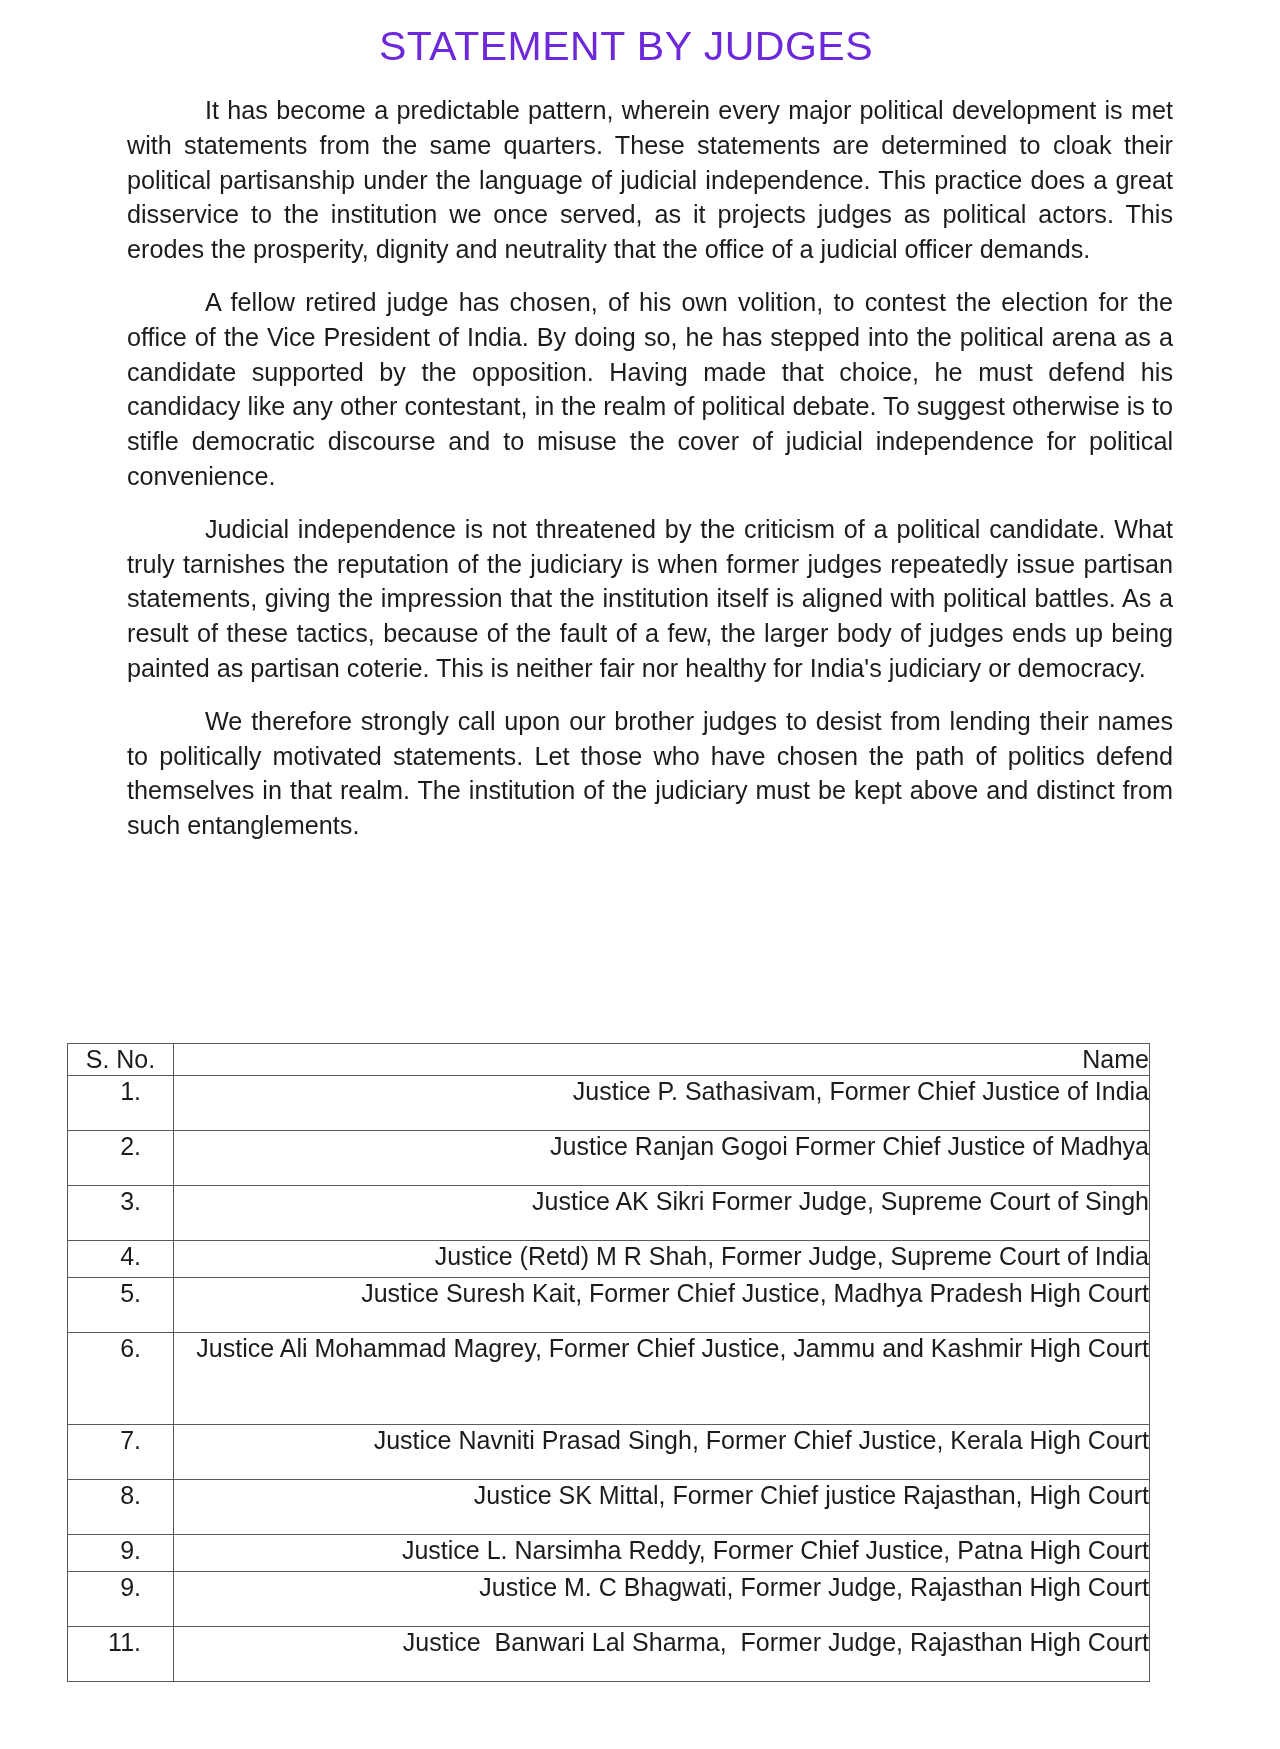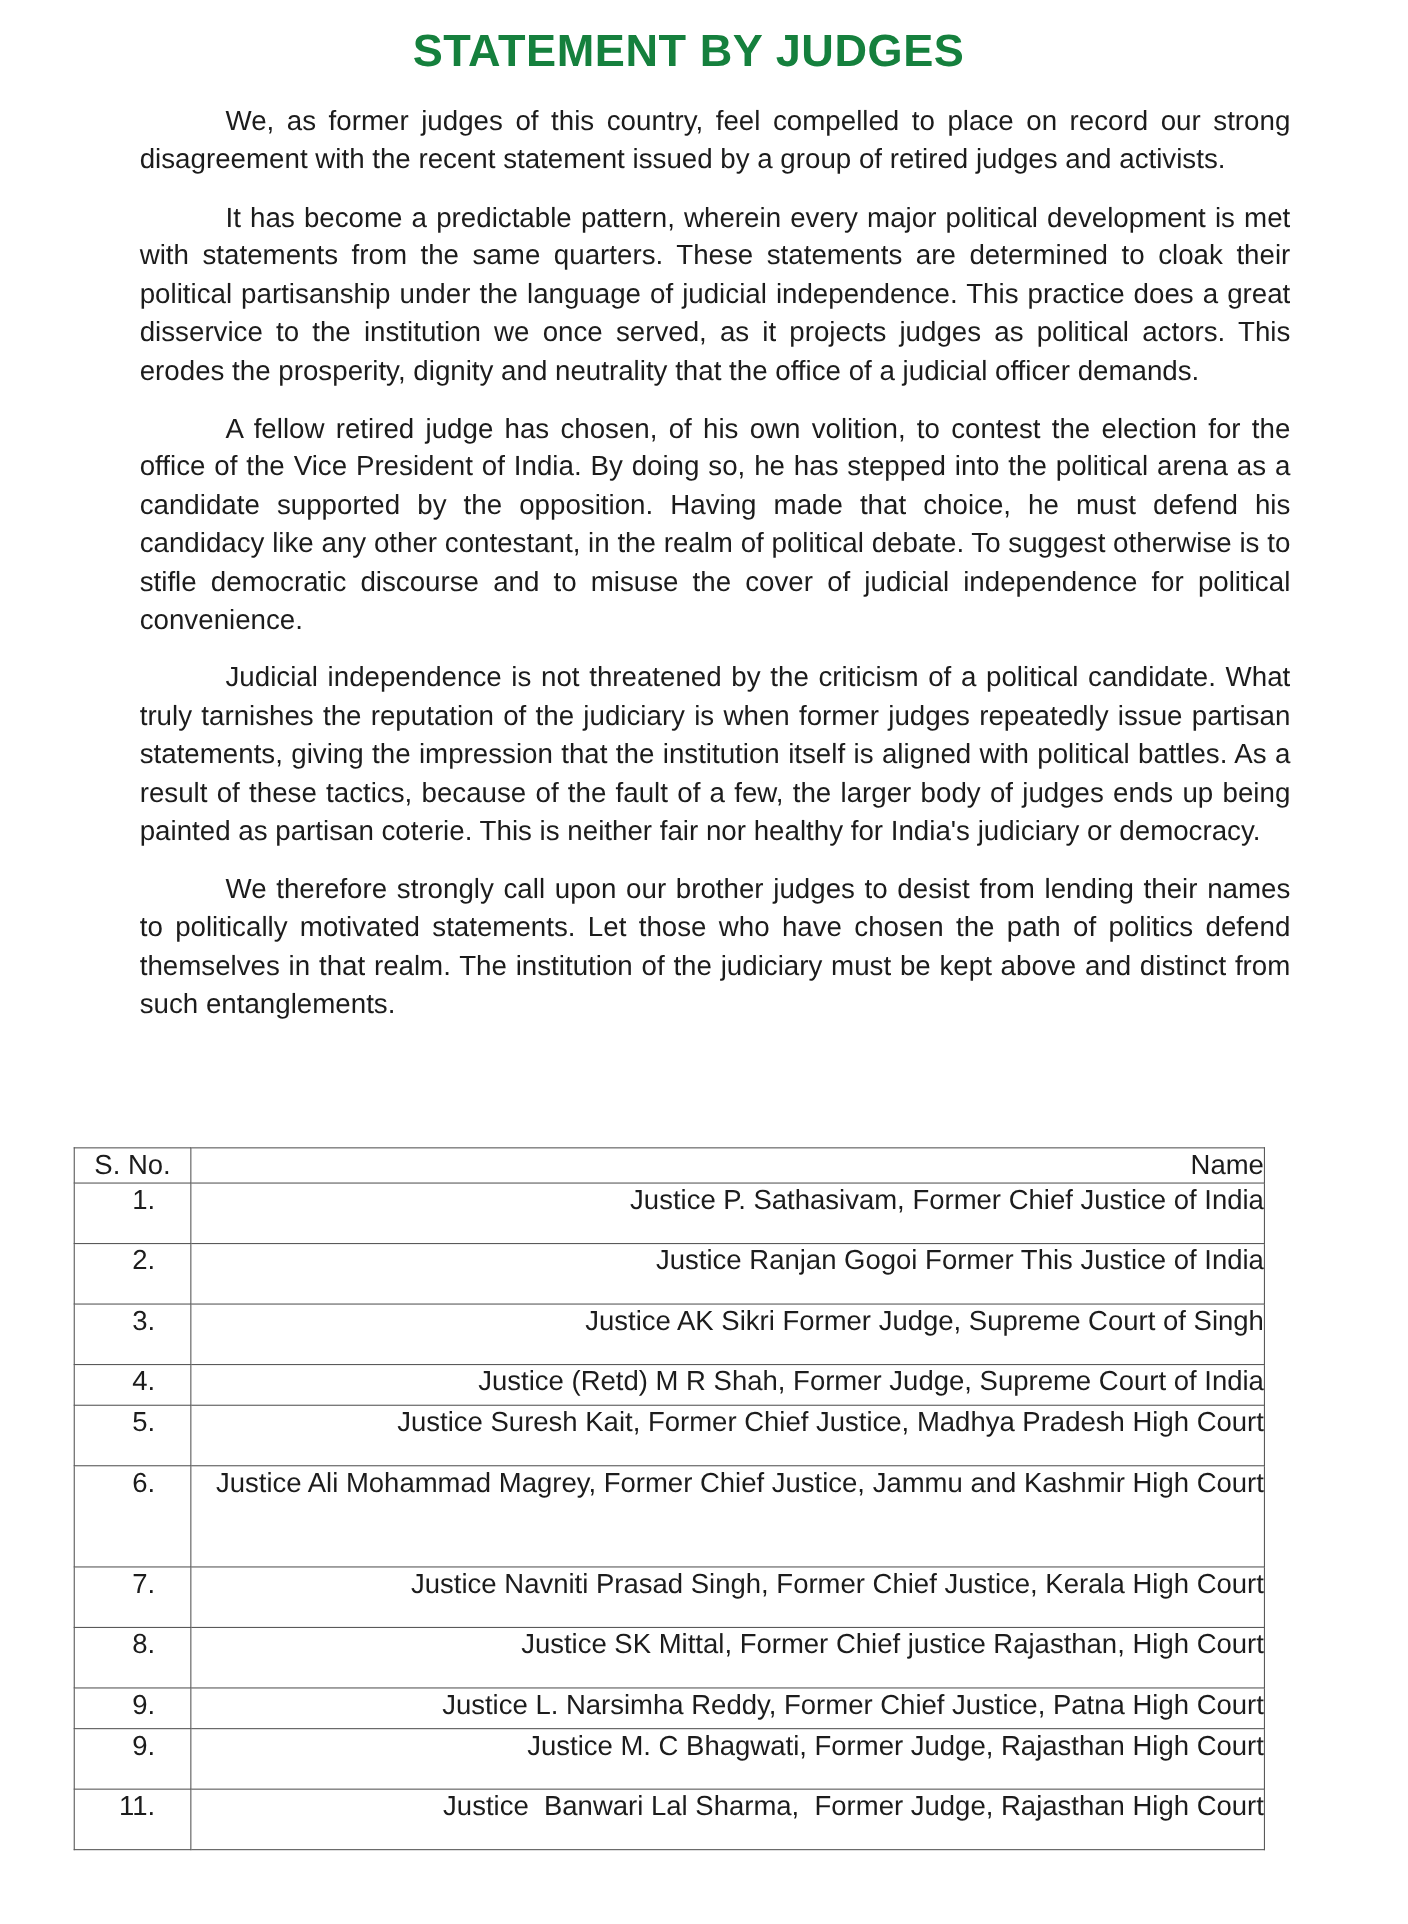--- a/index.html
+++ b/index.html
@@ -1,19 +1,19 @@
 <!DOCTYPE html>
 <html><head>
 <meta charset="utf-8">
 <style>
   html, body { margin: 0; padding: 0; background: #ffffff; }
   body { width: 1280px; height: 1749px; position: relative; overflow: hidden;
          font-family: "Liberation Sans", sans-serif; color: #1a1a1a; }
   .title { position: absolute; left: 0; width: 1252px; top: 22px; text-align: center;
-           font-size: 41px; font-weight: bold; letter-spacing: 0.5px; color: #15803d; margin: 0; line-height: 48px; }
+           font-size: 41px; font-weight: normal; letter-spacing: 0.5px; color: #6d28d9; margin: 0; line-height: 48px; }
   .body-text { position: absolute; left: 127px; width: 1046px; top: 93px; }
   .para { margin: 0 0 18px 0; font-size: 25.2px; line-height: 34.8px; text-align: justify;
           text-indent: 78px; color: #1c1c1c; }
   table.sig { position: absolute; left: 67px; top: 1043px; width: 1083px; border-collapse: collapse;
               font-size: 25px; color: #1c1c1c; }
   table.sig td, table.sig th { border: 1.5px solid #5a5a5a; vertical-align: top; font-weight: normal; padding: 0; }
   .col-no { width: 106px; text-align: right; padding-right: 32px !important; box-sizing: border-box; }
   .col-name { text-align: right; padding-left: 12px !important; }
   th.col-no { text-align: center; padding-right: 0 !important; }
   .hdr th { height: 31px; line-height: 30px; }
@@ -21,40 +21,39 @@
   .r-tall td { height: 54px; }
   .r-short td { height: 36px; }
   .r-double td { height: 91px; }
 </style>
 </head>
 <body>
 
 <h1 class="title">STATEMENT BY JUDGES</h1>
 
 <div class="body-text">
-  <p class="para">We, as former judges of this country, feel compelled to place on record our strong disagreement with the recent statement issued by a group of retired judges and activists.</p>
   <p class="para">It has become a predictable pattern, wherein every major political development is met with statements from the same quarters. These statements are determined to cloak their political partisanship under the language of judicial independence. This practice does a great disservice to the institution we once served, as it projects judges as political actors. This erodes the prosperity, dignity and neutrality that the office of a judicial officer demands.</p>
   <p class="para">A fellow retired judge has chosen, of his own volition, to contest the election for the office of the Vice President of India. By doing so, he has stepped into the political arena as a candidate supported by the opposition. Having made that choice, he must defend his candidacy like any other contestant, in the realm of political debate. To suggest otherwise is to stifle democratic discourse and to misuse the cover of judicial independence for political convenience.</p>
   <p class="para">Judicial independence is not threatened by the criticism of a political candidate. What truly tarnishes the reputation of the judiciary is when former judges repeatedly issue partisan statements, giving the impression that the institution itself is aligned with political battles. As a result of these tactics, because of the fault of a few, the larger body of judges ends up being painted as partisan coterie. This is neither fair nor healthy for India's judiciary or democracy.</p>
   <p class="para">We therefore strongly call upon our brother judges to desist from lending their names to politically motivated statements. Let those who have chosen the path of politics defend themselves in that realm. The institution of the judiciary must be kept above and distinct from such entanglements.</p>
 </div>
 
 <table class="sig">
   <tbody>
       <tr class="hdr">
     <th class="col-no">S. No.</th>
     <th class="col-name">Name</th>
   </tr>
   <tr class="r-tall">
     <td class="col-no">1.</td>
     <td class="col-name">Justice P. Sathasivam, Former Chief Justice of India</td>
   </tr>
   <tr class="r-tall">
     <td class="col-no">2.</td>
-    <td class="col-name">Justice Ranjan Gogoi Former This Justice of India</td>
+    <td class="col-name">Justice Ranjan Gogoi Former Chief Justice of Madhya</td>
   </tr>
   <tr class="r-tall">
     <td class="col-no">3.</td>
     <td class="col-name">Justice AK Sikri Former Judge, Supreme Court of Singh</td>
   </tr>
   <tr class="r-short">
     <td class="col-no">4.</td>
     <td class="col-name">Justice (Retd) M R Shah, Former Judge, Supreme Court of India</td>
   </tr>
   <tr class="r-tall">

